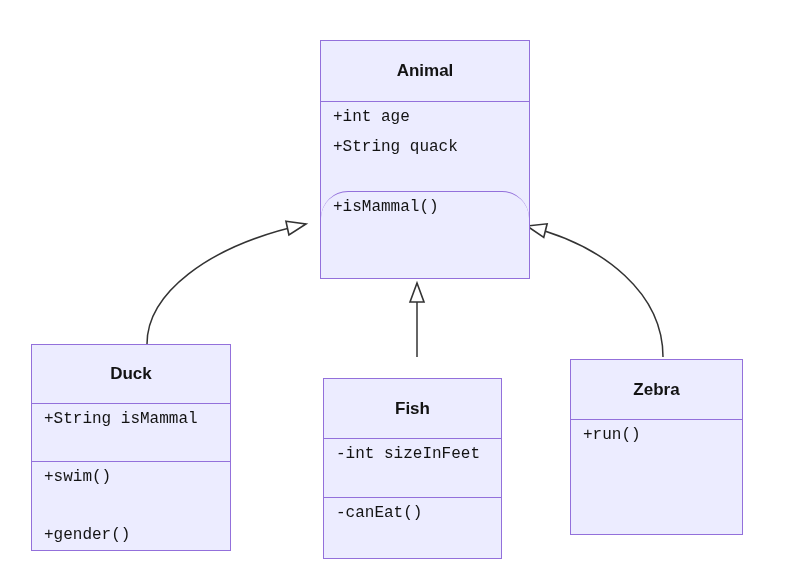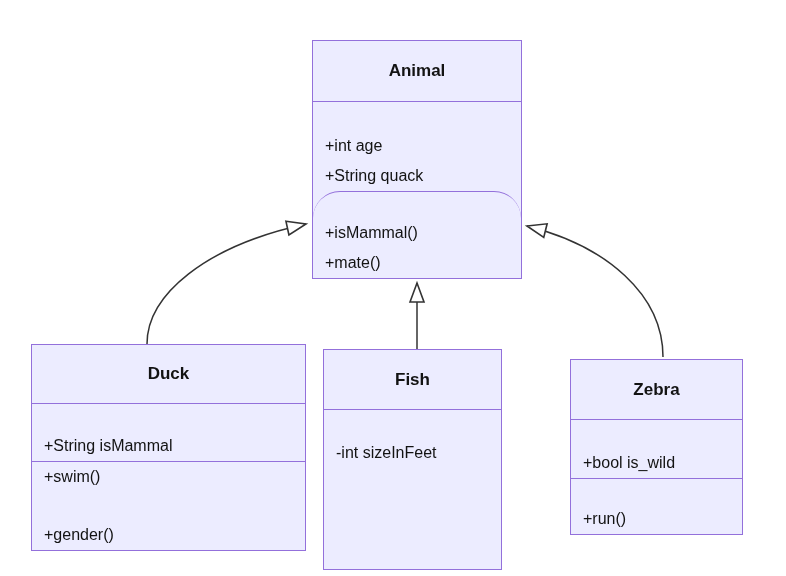--- a/index.html
+++ b/index.html
@@ -30,23 +30,24 @@
     align-items: center;
     justify-content: center;
     font-weight: bold;
     font-size: 17px;
     color: #131313;
   }
   .class-section {
     border-top: 1.5px solid #9370DB;
     display: flex;
     flex-direction: column;
-    justify-content: flex-end;
+    justify-content: flex-start;
     padding-left: 12px;
     font-size: 16px;
+    font-family: Liberation Mono, monospace;
   }
   .member {
     line-height: 30px;
     white-space: nowrap;
     color: #131313;
   }
 </style>
 </head>
 <body>
 
@@ -56,53 +57,52 @@
     <defs>
       <marker id="tri" markerWidth="26" markerHeight="20" refX="21" refY="9" orient="auto" markerUnits="userSpaceOnUse">
         <path d="M2,2 L21,9 L2,16 Z" fill="#ffffff" stroke="#333333" stroke-width="1.6"></path>
       </marker>
     </defs>
     <path d="M147,344 C147,295 205,246 306,224" fill="none" stroke="#333333" stroke-width="1.5" marker-end="url(#tri)"></path>
     <path d="M417,357 L417,283" fill="none" stroke="#333333" stroke-width="1.5" marker-end="url(#tri)"></path>
     <path d="M663,357 C663,295 607,246 527,226" fill="none" stroke="#333333" stroke-width="1.5" marker-end="url(#tri)"></path>
   </svg>
 
-  <div class="class-box" style="left:312px; top:40px; width:210px; height:239px;">
+  <div class="class-box" style="left:320px; top:40px; width:210px; height:239px;">
     <div class="class-title" style="height:60px;">Animal</div>
     <div class="class-section" style="height:90px;">
       <div class="member">+int age</div>
       <div class="member">+String quack</div>
     </div>
     <div class="class-section" style="flex:1;border-radius:27px;">
       <div class="member">+isMammal()</div>
-      <div class="member">+mate()</div>
     </div>
   </div>
 
-  <div class="class-box" style="left:31px; top:344px; width:275px; height:207px;">
+  <div class="class-box" style="left:31px; top:344px; width:200px; height:207px;">
     <div class="class-title" style="height:60px;">Duck</div>
     <div class="class-section" style="height:59px;">
       <div class="member">+String isMammal</div>
     </div>
     <div class="class-section" style="flex:1;gap:28px;">
       <div class="member">+swim()</div>
       <div class="member">+gender()</div>
     </div>
   </div>
 
-  <div class="class-box" style="left:323px; top:349px; width:179px; height:221px;">
+  <div class="class-box" style="left:323px; top:378px; width:179px; height:181px;">
     <div class="class-title" style="height:59px;">Fish</div>
     <div class="class-section" style="height:59px;">
       <div class="member">-int sizeInFeet</div>
+    </div>
+    <div class="class-section" style="flex:1;">
+      <div class="member">-canEat()</div>
     </div>
   </div>
 
   <div class="class-box" style="left:570px; top:359px; width:173px; height:176px;">
     <div class="class-title" style="height:59px;">Zebra</div>
-    <div class="class-section" style="height:59px;">
-      <div class="member">+bool is_wild</div>
-    </div>
     <div class="class-section" style="flex:1;">
       <div class="member">+run()</div>
     </div>
   </div>
 
 </div>
 
 </body></html>

